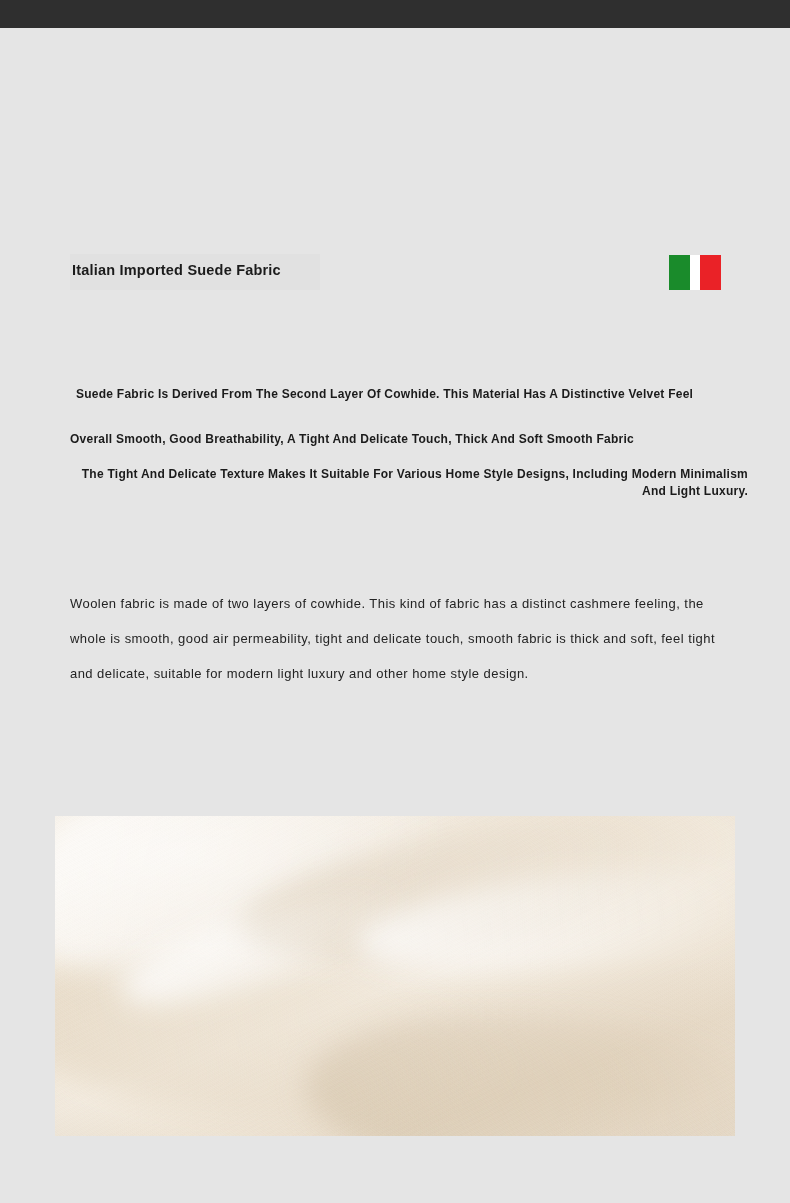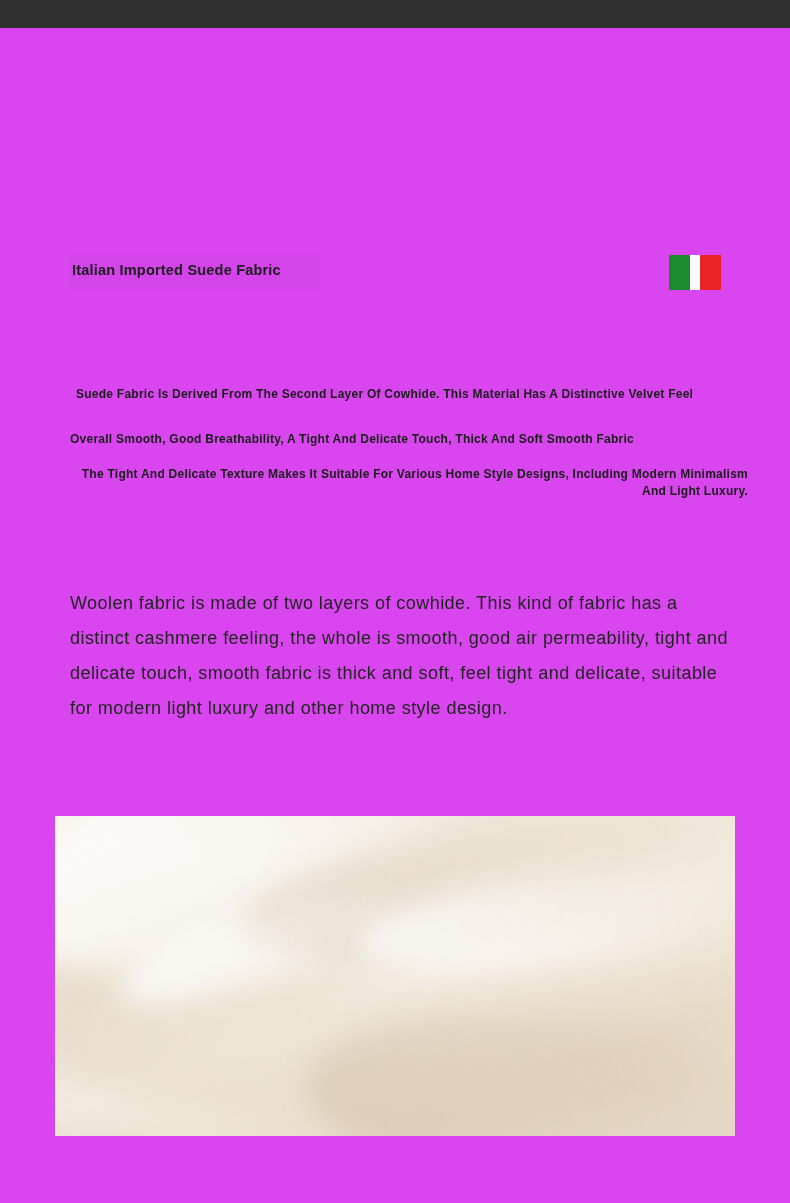--- a/index.html
+++ b/index.html
@@ -19,21 +19,21 @@
   .top-bar {
     width: 790px;
     height: 28px;
     background: #2f2f2f;
   }
 
   .page {
     position: relative;
     width: 790px;
     height: 1175px;
-    background: #d946ef;
+    background: #e5e5e5;
   }
 
   
   .title-row {
     position: absolute;
     left: 70px;
     top: 226px;
     width: 652px;
     height: 36px;
   }
@@ -105,21 +105,21 @@
     width: 678px;
     text-align: right;
   }
 
   
   .para {
     position: absolute;
     left: 70px;
     top: 558px;
     width: 665px;
-    font-size: 18px;
+    font-size: 13px;
     line-height: 35px;
     letter-spacing: 0.45px;
     color: #232323;
     font-weight: 400;
   }
 
   
   .photo {
     position: absolute;
     left: 55px;

